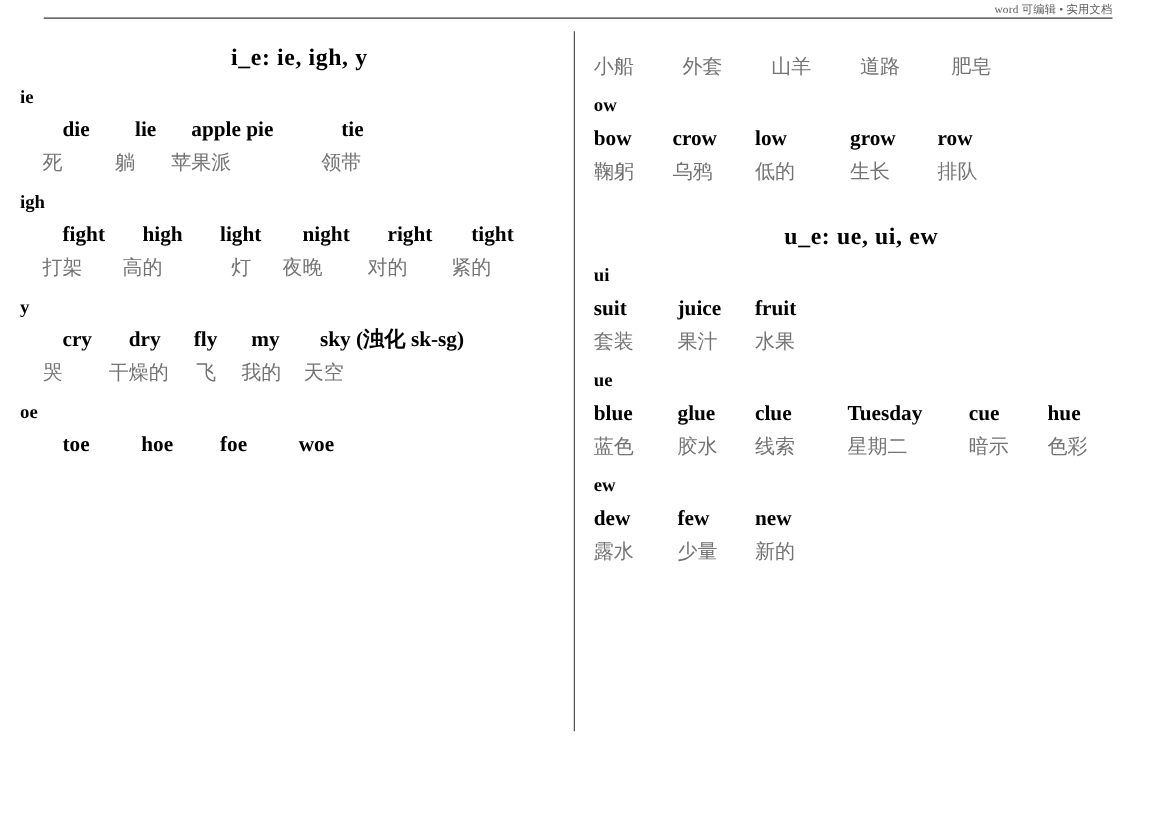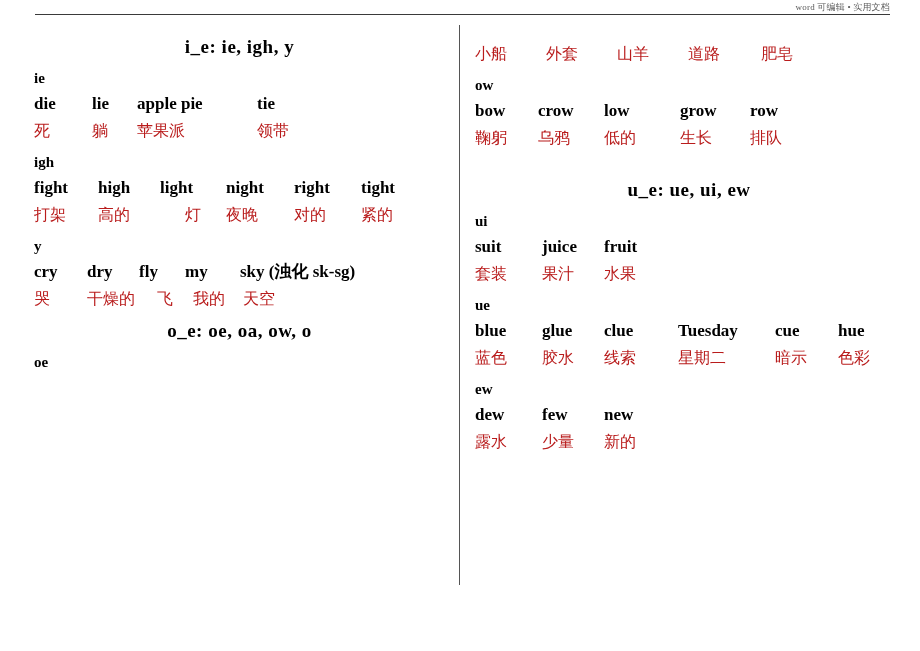--- a/index.html
+++ b/index.html
@@ -63,40 +63,40 @@
     letter-spacing: 0.5px;
     margin: 6px 0 4px 0;
     padding-left: 24px;
   }
   .col-right .section-title { padding-left: 0; }
 
   .pattern-label {
     font-weight: bold;
     font-size: 15px;
     line-height: 24px;
-    padding-left: 34px;
+    padding-left: 16px;
     margin-top: 6px;
   }
   .col-right .pattern-label { padding-left: 12px; }
 
   .word-row {
     font-weight: bold;
     font-size: 17px;
     line-height: 27px;
     white-space: nowrap;
-    padding-left: 34px;
+    padding-left: 50px;
   }
   .col-right .word-row { padding-left: 12px; }
 
   .cn-row {
     font-size: 16px;
     line-height: 27px;
     white-space: nowrap;
     padding-left: 34px;
-    color: #b91c1c;
+    color: #737373;
   }
   .col-right .cn-row { padding-left: 12px; }
 
   .cell {
     display: inline-block;
     text-align: left;
   }
   .cn-row .cell { text-align: left; }
 
   .spacer-lg { height: 20px; }
@@ -140,24 +140,26 @@
         <div class="word-row">
           <span class="cell" style="width:53px">cry</span><span class="cell" style="width:52px">dry</span><span class="cell" style="width:46px">fly</span><span class="cell" style="width:55px">my</span><span class="cell">sky (浊化 sk-sg)</span>
         </div>
         <div class="cn-row">
           <span class="cell" style="width:53px">哭</span><span class="cell" style="width:70px">干燥的</span><span class="cell" style="width:36px">飞</span><span class="cell" style="width:50px">我的</span><span class="cell">天空</span>
         </div>
       </div>
     </div>
 
     <div>
-      <div class="section-title">o_e: oe, oa, ow, o</div>
 
       <div>
         <div class="pattern-label">oe</div>
+        <div class="word-row">
+          <span class="cell" style="width:63px">toe</span><span class="cell" style="width:63px">hoe</span><span class="cell" style="width:63px">foe</span><span class="cell">woe</span>
+        </div>
       </div>
 
     </div>
   </div>
 
   <div class="col col-right">
 
     <div>
       <div class="cn-row" style="margin-top:12px">
         <span class="cell" style="width:71px">小船</span><span class="cell" style="width:71px">外套</span><span class="cell" style="width:71px">山羊</span><span class="cell" style="width:73px">道路</span><span class="cell">肥皂</span>

